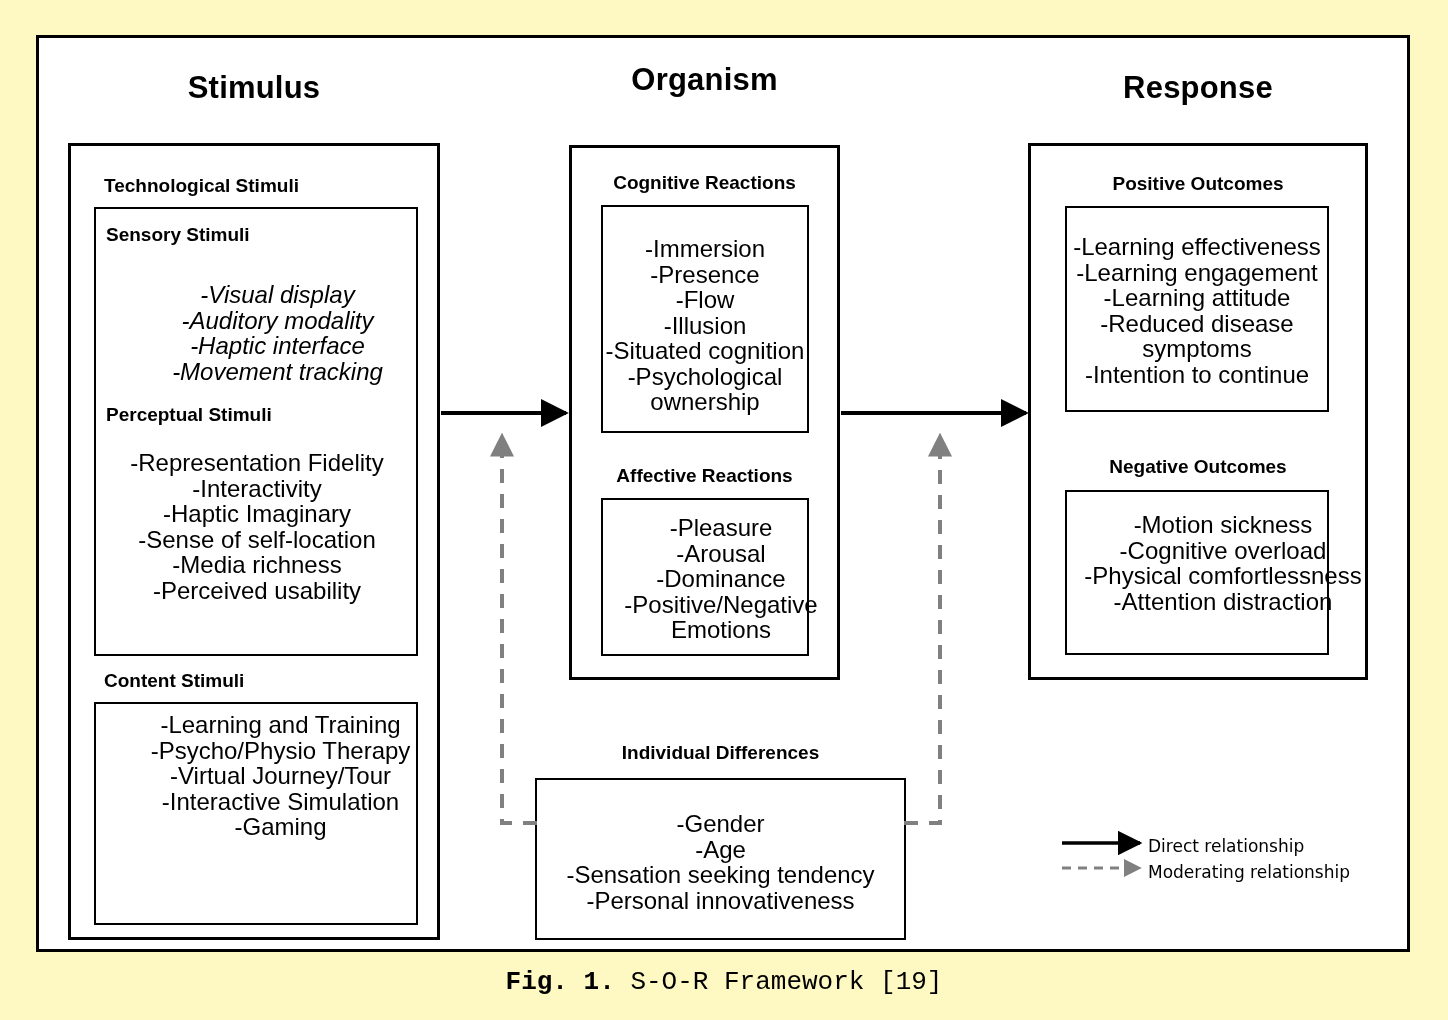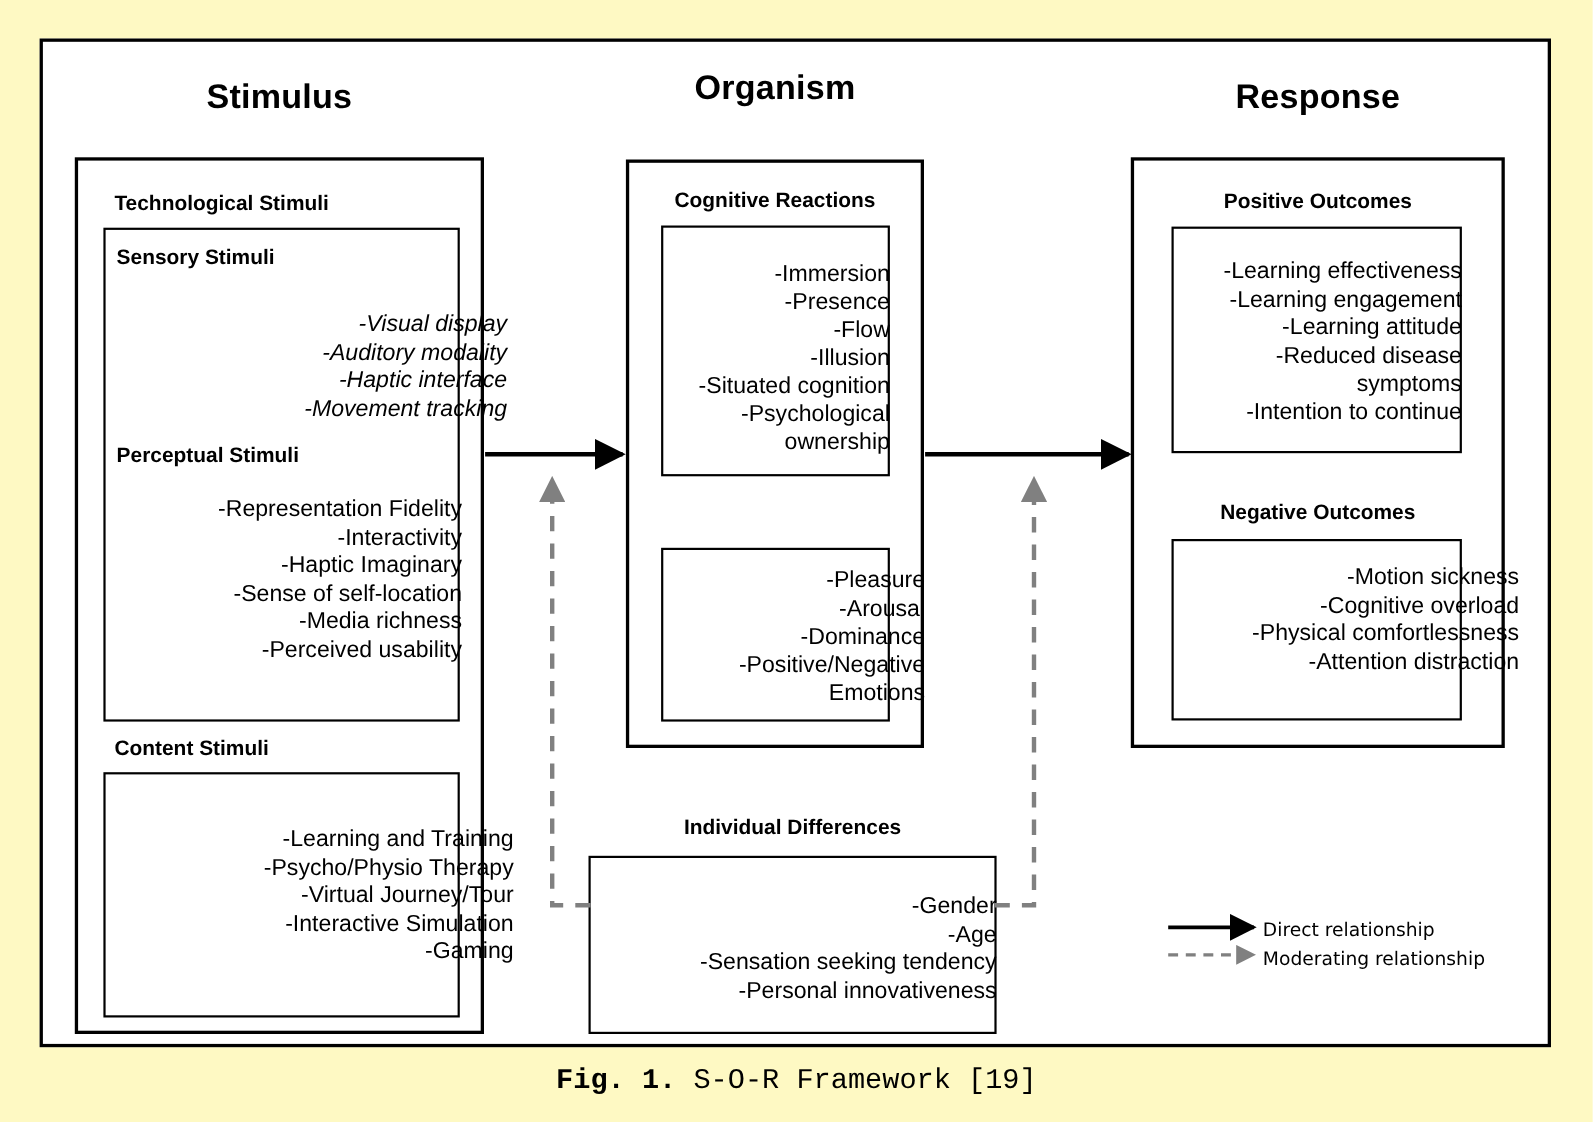--- a/index.html
+++ b/index.html
@@ -12,21 +12,21 @@
   
   .col-title{position:absolute;font-weight:bold;font-size:31px;letter-spacing:.2px;text-align:center;white-space:nowrap;}
 
   
   .box{position:absolute;box-sizing:border-box;background:#fff;border:3px solid #000;}
   .box.thin{border-width:2px;}
 
   .sec-title{position:absolute;font-weight:bold;font-size:19px;white-space:nowrap;}
   .sec-title.center{text-align:center;}
 
-  .items{position:absolute;text-align:right;font-size:21px;line-height:25.5px;white-space:pre-line;}
+  .items{position:absolute;text-align:center;font-size:24px;line-height:25.5px;white-space:pre-line;}
 
   
   svg.overlay{position:absolute;left:0;top:0;width:1448px;height:1020px;pointer-events:none;}
 
   
   .legend{position:absolute;font-family:"DejaVu Sans",sans-serif;font-size:17px;line-height:26px;}
   .legend-row{position:relative;height:26px;white-space:nowrap;}
   .legend-label{position:absolute;left:86px;top:2px;}
 
   
@@ -61,41 +61,42 @@
 -Interactivity
 -Haptic Imaginary
 -Sense of self-location
 -Media richness
 -Perceived usability</div>
 
   <div class="sec-title" style="left:104px;top:670px;">Content Stimuli</div>
 
   <div class="box thin" style="left:94px;top:702px;width:324px;height:223px;"></div>
 
-  <div class="items" style="left:94px;top:750px;width:373px;">-Learning and Training
+  <div class="items" style="left:94px;top:712px;width:373px;">-Learning and Training
 -Psycho/Physio Therapy
 -Virtual Journey/Tour
 -Interactive Simulation
 -Gaming</div>
 
   <div class="col-title" style="left:569px;top:62px;width:271px;">Organism</div>
 
   <div class="box" style="left:569px;top:145px;width:271px;height:535px;"></div>
 
   <div class="sec-title center" style="left:569px;top:172px;width:271px;">Cognitive Reactions</div>
 
   <div class="box thin" style="left:601px;top:205px;width:208px;height:228px;"></div>
 
   <div class="items" style="left:601px;top:236px;width:208px;">-Immersion
 -Presence
 -Flow
 -Illusion
 -Situated cognition
 -Psychological ownership</div>
 
+  <div class="sec-title center" style="left:569px;top:465px;width:271px;">Affective Reactions</div>
 
   <div class="box thin" style="left:601px;top:498px;width:208px;height:158px;"></div>
 
   <div class="items" style="left:601px;top:515px;width:240px;">-Pleasure
 -Arousal
 -Dominance
 -Positive/Negative Emotions</div>
 
   <div class="sec-title center" style="left:535px;top:742px;width:371px;">Individual Differences</div>
 

